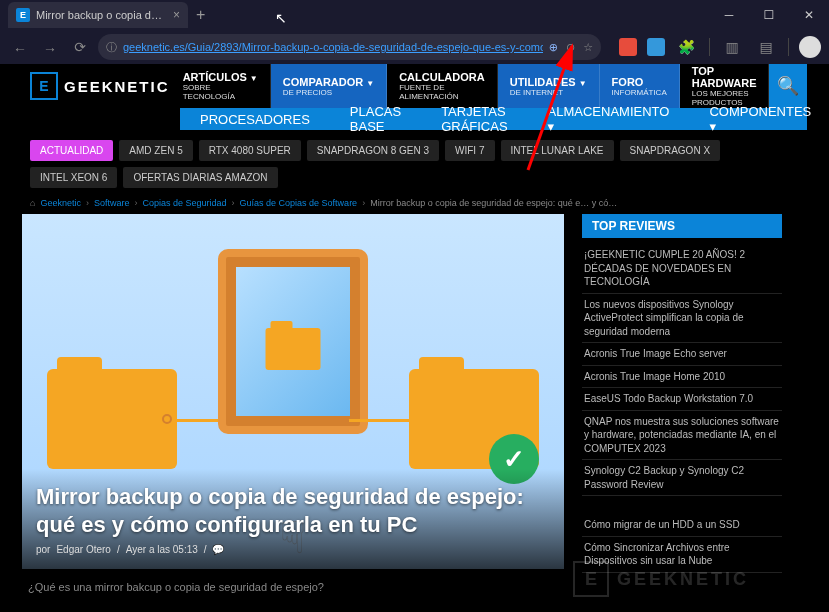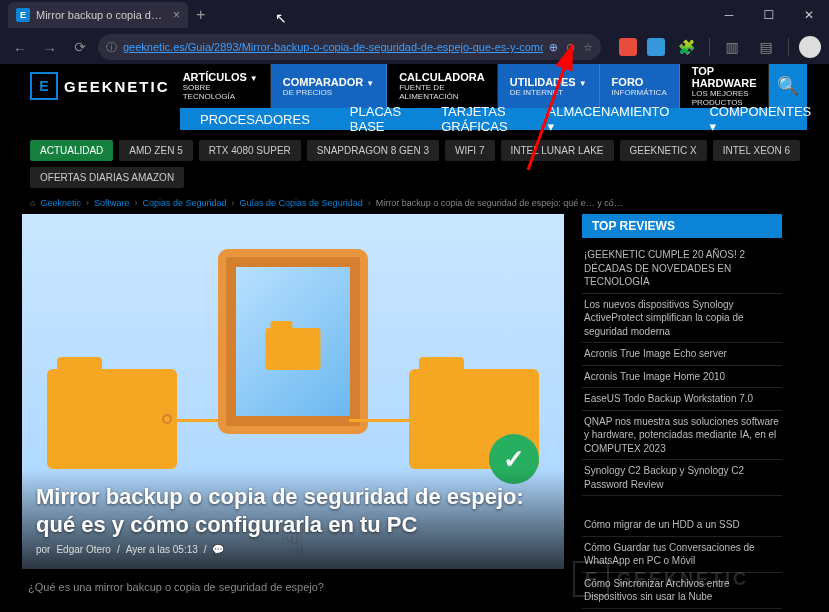--- a/index.html
+++ b/index.html
@@ -34,21 +34,21 @@
 .nav{display:flex;height:44px;flex:1}
 .nav-item{padding:6px 12px;color:#fff;font-size:11px;font-weight:bold;display:flex;flex-direction:column;justify-content:center;cursor:pointer;border-right:1px solid rgba(255,255,255,.15)}
 .nav-item.dual{background:#1565c0}
 .nav-sub{font-size:8px;font-weight:normal;opacity:.85}
 .nav-item .caret{font-size:8px;margin-left:3px}
 .search-nav{width:40px;display:flex;align-items:center;justify-content:center;color:#fff;font-size:18px;cursor:pointer}
 .subnav{background:#0b84d8;height:22px;display:flex;align-items:center;margin-left:158px}
 .subnav-item{color:#fff;font-size:13px;padding:0 20px;cursor:pointer}
 .tags{display:flex;gap:6px;margin-top:10px;margin-left:8px;flex-wrap:wrap}
 .tag{background:#222;color:#ccc;font-size:10px;padding:5px 10px;border-radius:2px;cursor:pointer}
-.tag.active{background:#15803d;color:#fff}
+.tag.active{background:#d946ef;color:#fff}
 .breadcrumb{display:flex;gap:5px;margin-top:10px;margin-left:8px;font-size:9px;align-items:center;color:#888}
 .breadcrumb span{cursor:pointer}
 .crumb-link{color:#0b84d8}
 .crumb-sep{color:#666}
 .main-row{display:flex;margin-top:6px;gap:18px}
 .article{width:542px;position:relative}
 .hero{width:542px;height:355px;background:linear-gradient(180deg,#c9e6ff 0%,#a8d4ff 100%);position:relative;overflow:hidden}
 .folder{position:absolute;width:130px;height:100px;background:#f5a623;border-radius:6px}
 .folder::before{content:'';position:absolute;top:-12px;left:10px;width:45px;height:16px;background:#f5a623;border-radius:4px 4px 0 0}
 .folder-left{left:25px;top:155px}
@@ -165,33 +165,33 @@
         <span class="subnav-item">ORDENADORES ▾</span>
         <span class="subnav-item">ELECTRÓNICA ▾</span>
       </div>
     <div class="tags" id="tags">
         <span class="tag active">ACTUALIDAD</span>
         <span class="tag">AMD ZEN 5</span>
         <span class="tag">RTX 4080 SUPER</span>
         <span class="tag">SNAPDRAGON 8 GEN 3</span>
         <span class="tag">WIFI 7</span>
         <span class="tag">INTEL LUNAR LAKE</span>
-        <span class="tag">GEEKNETIC X</span>
+        <span class="tag">SNAPDRAGON X</span>
         <span class="tag">INTEL XEON 6</span>
         <span class="tag">OFERTAS DIARIAS AMAZON</span>
       </div>
     <div class="breadcrumb" id="breadcrumb">
         <span>⌂</span>
         <span class="crumb-link">Geeknetic</span>
         <span class="crumb-sep">›</span>
         <span class="crumb-link">Software</span>
         <span class="crumb-sep">›</span>
         <span class="crumb-link">Copias de Seguridad</span>
         <span class="crumb-sep">›</span>
-        <span class="crumb-link">Guías de Copias de Seguridad</span>
+        <span class="crumb-link">Guías de Copias de Software</span>
         <span class="crumb-sep">›</span>
         <span style="color:#888">Mirror backup o copia de seguridad de espejo: qué e… y có…</span>
       </div>
 
     <div class="main-row">
       <div class="article">
         <div class="hero">
           <div class="folder folder-left"></div>
           <div class="conn conn-l"></div>
           <div class="conn-dot" style="left:140px"></div>
@@ -227,21 +227,20 @@
             <li>¡GEEKNETIC CUMPLE 20 AÑOS! 2 DÉCADAS DE NOVEDADES EN TECNOLOGÍA</li>
             <li>Los nuevos dispositivos Synology ActiveProtect simplifican la copia de seguridad moderna</li>
             <li>Acronis True Image Echo server</li>
             <li>Acronis True Image Home 2010</li>
             <li>EaseUS Todo Backup Workstation 7.0</li>
             <li>QNAP nos muestra sus soluciones software y hardware, potenciadas mediante IA, en el COMPUTEX 2023</li>
             <li>Synology C2 Backup y Synology C2 Password Review</li>
           </ul>
         <ul class="side-list" id="guides">
             <li>Cómo migrar de un HDD a un SSD</li>
-            <li>Cómo Guardar tus Conversaciones de WhatsApp en PC o Móvil</li>
             <li>Cómo Sincronizar Archivos entre Dispositivos sin usar la Nube</li>
           </ul>
       </div>
     </div>
   </div>
 
   <div class="watermark">
     <div class="wm-icon">E</div>
     <div class="wm-text">GEEKNETIC</div>
   </div>

